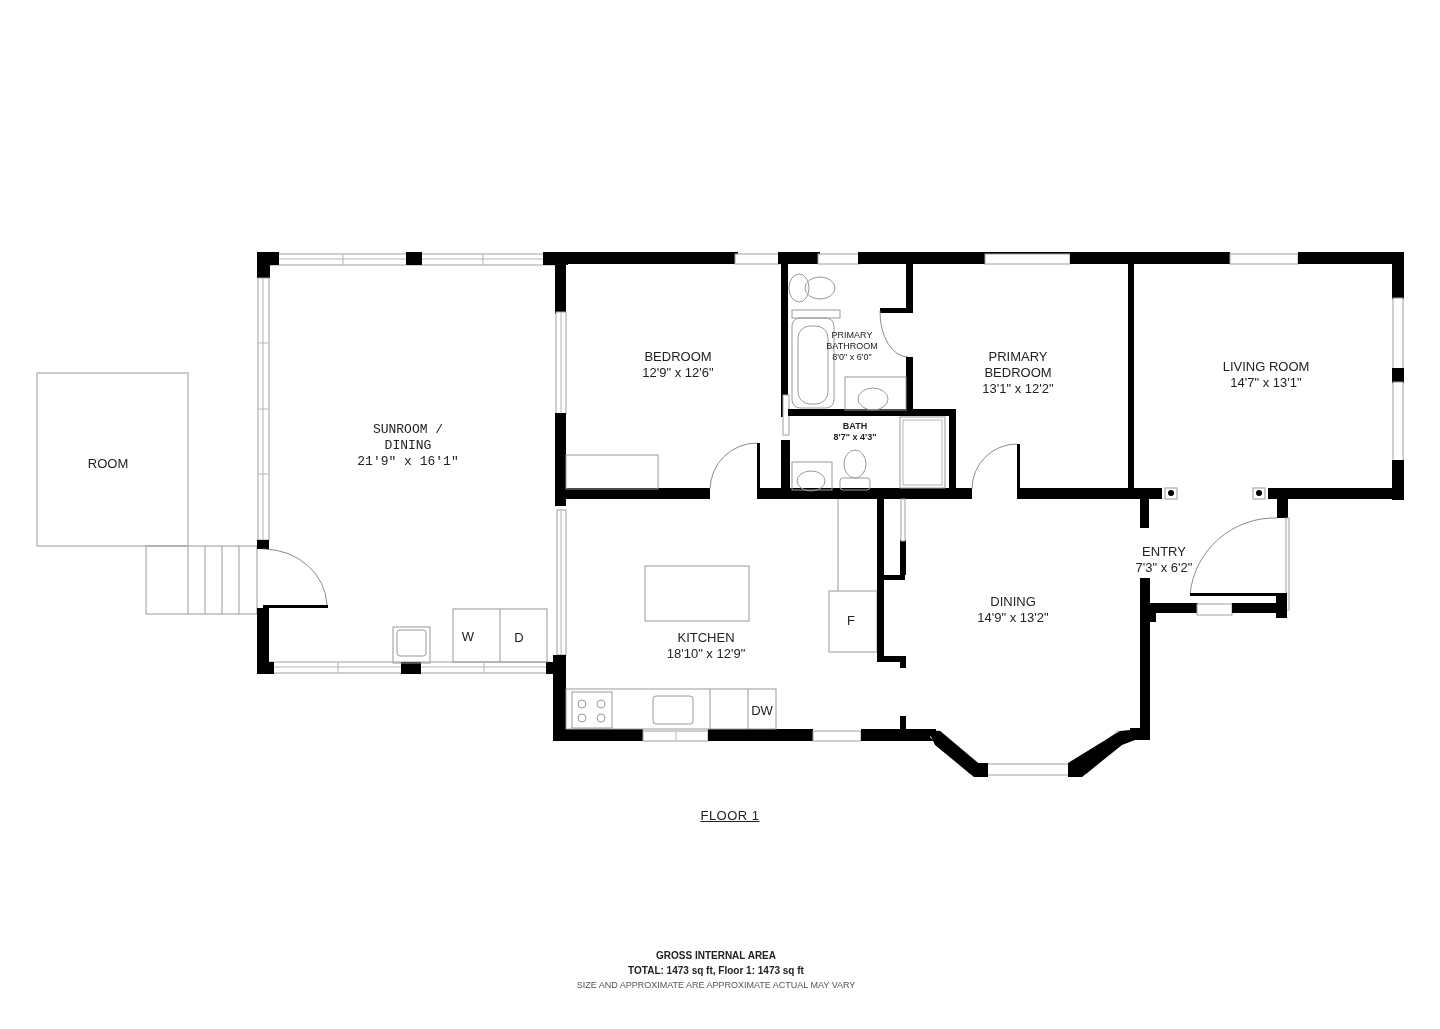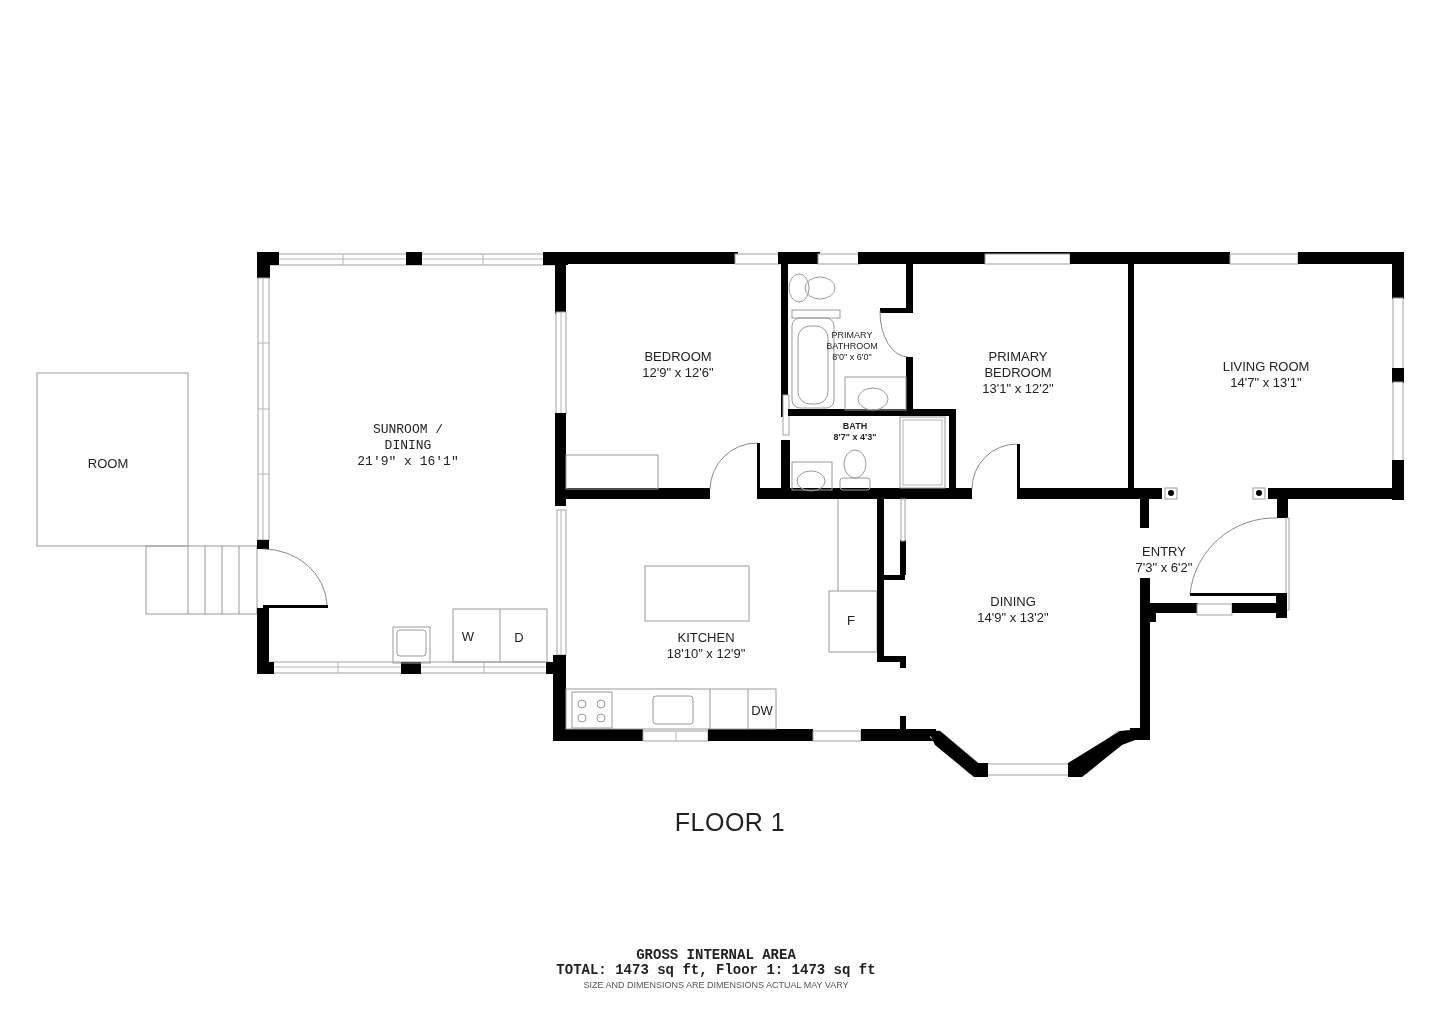--- a/index.html
+++ b/index.html
@@ -7,23 +7,23 @@
   #plan { position: absolute; left: 0; top: 0; width: 1440px; height: 1029px; }
   .wall { fill: #000; }
   .thin { fill: none; stroke: #9a9a9a; stroke-width: 1; }
   .thin2 { fill: none; stroke: #b5b5b5; stroke-width: 1; }
   .door { fill: none; stroke: #8a8a8a; stroke-width: 1; }
   .win { fill: #fff; stroke: #a0a0a0; stroke-width: 1; }
   .lbl { position: absolute; color: #222; font-size: 13px; text-align: center; line-height: 16px; white-space: nowrap; transform: translateX(-50%); }
   .lbl.small { font-size: 9px; line-height: 11px; }
   .lbl .dim { display: block; text-align: center; }
   .app { position: absolute; font-size: 13px; color: #222; transform: translate(-50%, -50%); }
-  #floor-title { position: absolute; left: 730px; top: 808px; transform: translateX(-50%); font-size: 25px; color: #222; letter-spacing: 0.5px; }
+  #floor-title { position: absolute; left: 730px; top: 808px; transform: translateX(-50%); font-size: 13px; color: #222; letter-spacing: 0.5px; text-decoration: underline; }
   #footer { position: absolute; left: 716px; top: 948px; transform: translateX(-50%); text-align: center; }
-  #footer .h { font-weight: bold; font-size: 14px; color: #222; line-height: 15px; font-family: Liberation Mono, monospace; }
+  #footer .h { font-weight: bold; font-size: 10px; color: #222; line-height: 15px; }
   #footer .n { font-size: 9px; color: #555; line-height: 12px; margin-top: 1px; }
 </style>
 </head>
 <body>
 
 <svg id="plan" viewBox="0 0 1440 1029" xmlns="http://www.w3.org/2000/svg">
 
   <g>
     <rect class="thin" x="37" y="373" width="151" height="173"></rect>
     <rect class="thin" x="146" y="546" width="111" height="68"></rect>
@@ -244,14 +244,14 @@
 <span class="app" style="left:468px; top:636px;">W</span>
 <span class="app" style="left:519px; top:637px;">D</span>
 <span class="app" style="left:730px; top:710px;margin-left:32px;">DW</span>
 <span class="app" style="left:851px; top:620px;">F</span>
 
 <div id="floor-title">FLOOR 1</div>
 
 <div id="footer">
   <div class="h">GROSS INTERNAL AREA</div>
   <div class="h">TOTAL: 1473 sq ft, Floor 1: 1473 sq ft</div>
-  <div class="n">SIZE AND DIMENSIONS ARE DIMENSIONS ACTUAL MAY VARY</div>
+  <div class="n">SIZE AND APPROXIMATE ARE APPROXIMATE ACTUAL MAY VARY</div>
 </div>
 
 </body></html>

